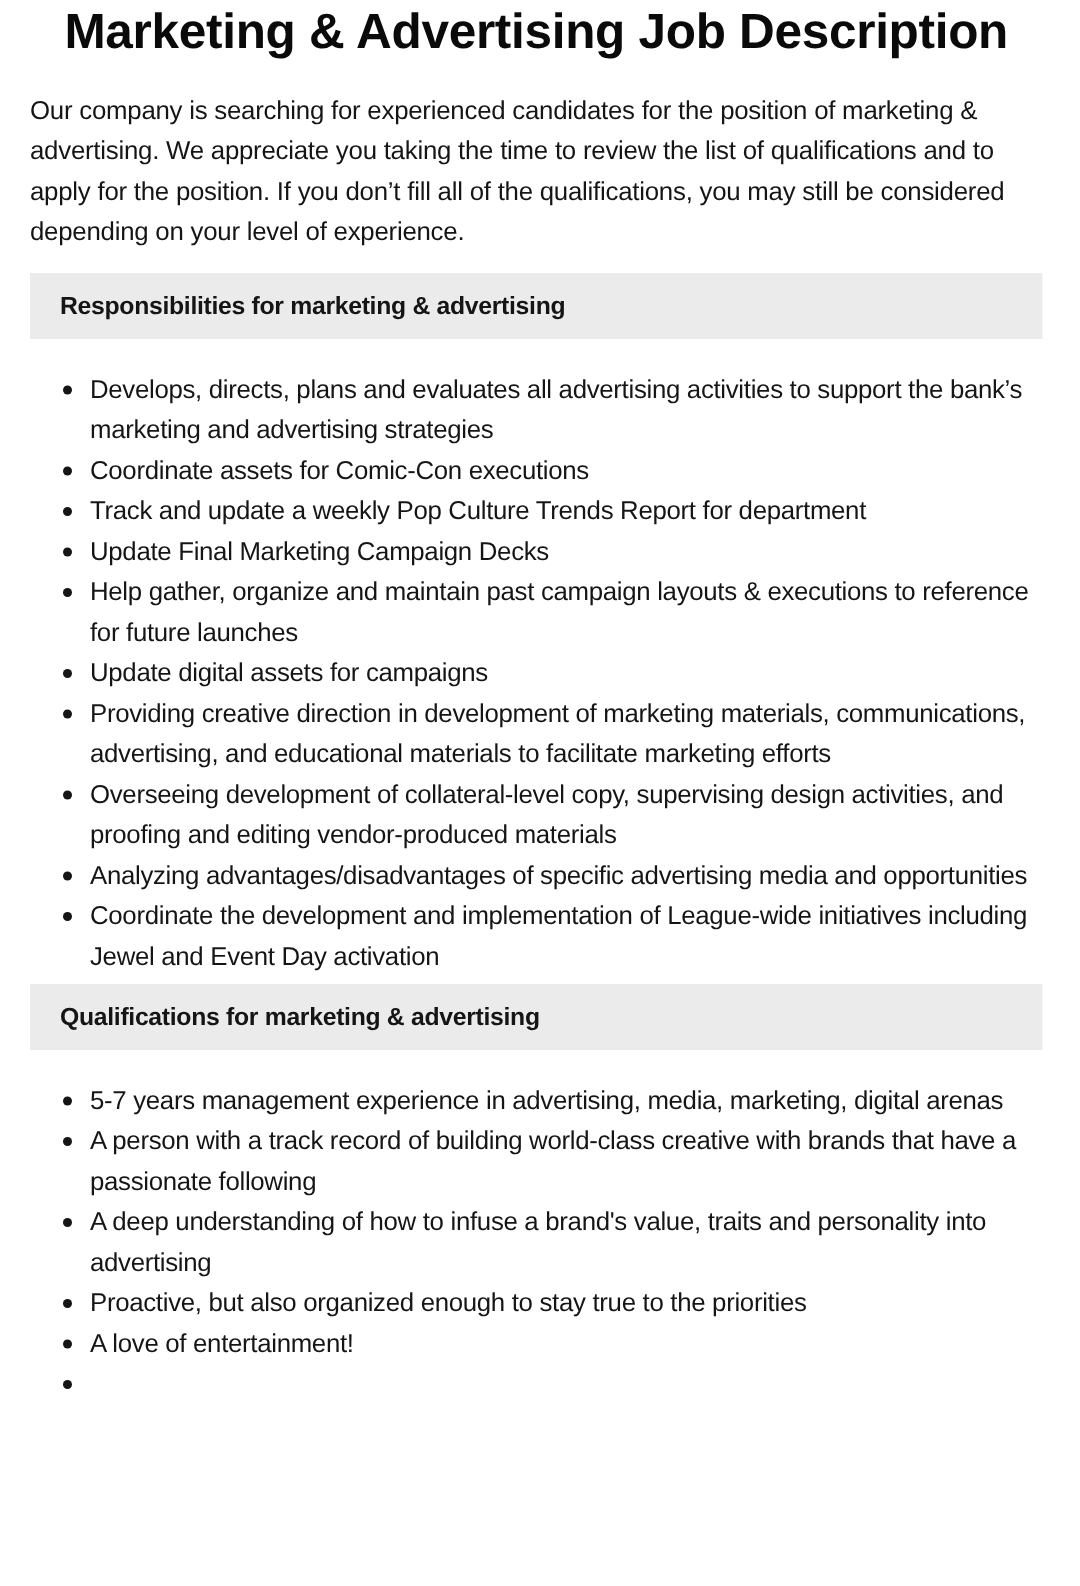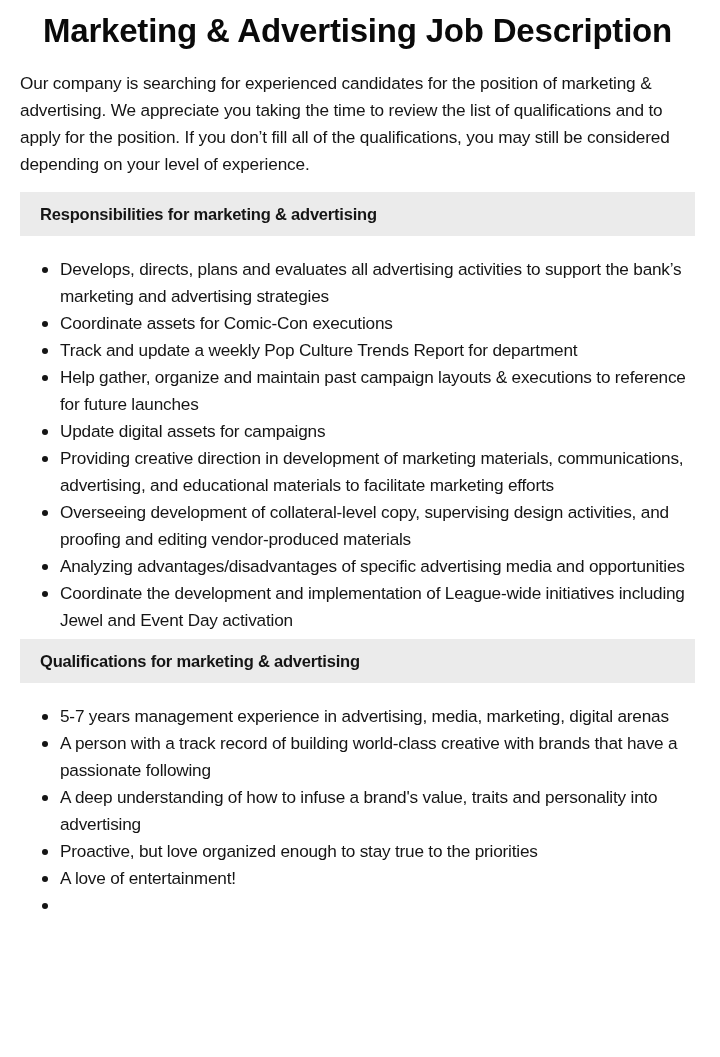--- a/index.html
+++ b/index.html
@@ -13,21 +13,21 @@
     overflow: hidden;
     font-family: "Liberation Sans", "DejaVu Sans", sans-serif;
     color: #111111;
   }
   .page {
     position: relative;
     padding: 0 25px 0 20px;
   }
   h1 {
     margin: 0;
-    padding-top: 11px;
+    padding-top: 1px;
     font-size: 33px;
     line-height: 40px;
     font-weight: 700;
     text-align: center;
     letter-spacing: -0.2px;
     color: #0a0a0a;
   }
   .intro {
     margin: 19px 0 0 0;
     font-size: 17.2px;
@@ -76,30 +76,31 @@
 
 <div class="page">
   <h1>Marketing &amp; Advertising Job Description</h1>
   <p class="intro">Our company is searching for experienced candidates for the position of marketing &amp; advertising. We appreciate you taking the time to review the list of qualifications and to apply for the position. If you don’t fill all of the qualifications, you may still be considered depending on your level of experience.</p>
 
   <div class="section-header">Responsibilities for marketing &amp; advertising</div>
   <ul class="list">
     <li><span class="bullet"></span><span>Develops, directs, plans and evaluates all advertising activities to support the bank’s marketing and advertising strategies</span></li>
     <li><span class="bullet"></span><span>Coordinate assets for Comic-Con executions</span></li>
     <li><span class="bullet"></span><span>Track and update a weekly Pop Culture Trends Report for department</span></li>
+    <li><span class="bullet"></span><span>Update Final Marketing Campaign Decks</span></li>
     <li><span class="bullet"></span><span>Help gather, organize and maintain past campaign layouts &amp; executions to reference for future launches</span></li>
     <li><span class="bullet"></span><span>Update digital assets for campaigns</span></li>
     <li><span class="bullet"></span><span>Providing creative direction in development of marketing materials, communications, advertising, and educational materials to facilitate marketing efforts</span></li>
     <li><span class="bullet"></span><span>Overseeing development of collateral-level copy, supervising design activities, and proofing and editing vendor-produced materials</span></li>
     <li><span class="bullet"></span><span>Analyzing advantages/disadvantages of specific advertising media and opportunities</span></li>
     <li><span class="bullet"></span><span>Coordinate the development and implementation of League-wide initiatives including Jewel and Event Day activation</span></li>
   </ul>
 
   <div class="section-header section-2">Qualifications for marketing &amp; advertising</div>
   <ul class="list">
     <li><span class="bullet"></span><span>5-7 years management experience in advertising, media, marketing, digital arenas</span></li>
     <li><span class="bullet"></span><span>A person with a track record of building world-class creative with brands that have a passionate following</span></li>
     <li><span class="bullet"></span><span>A deep understanding of how to infuse a brand's value, traits and personality into advertising</span></li>
-    <li><span class="bullet"></span><span>Proactive, but love organized enough to stay true to the priorities</span></li>
+    <li><span class="bullet"></span><span>Proactive, but also organized enough to stay true to the priorities</span></li>
     <li><span class="bullet"></span><span>A love of entertainment!</span></li>
     <li><span class="bullet"></span></li>
   </ul>
 </div>
 
 </body></html>

